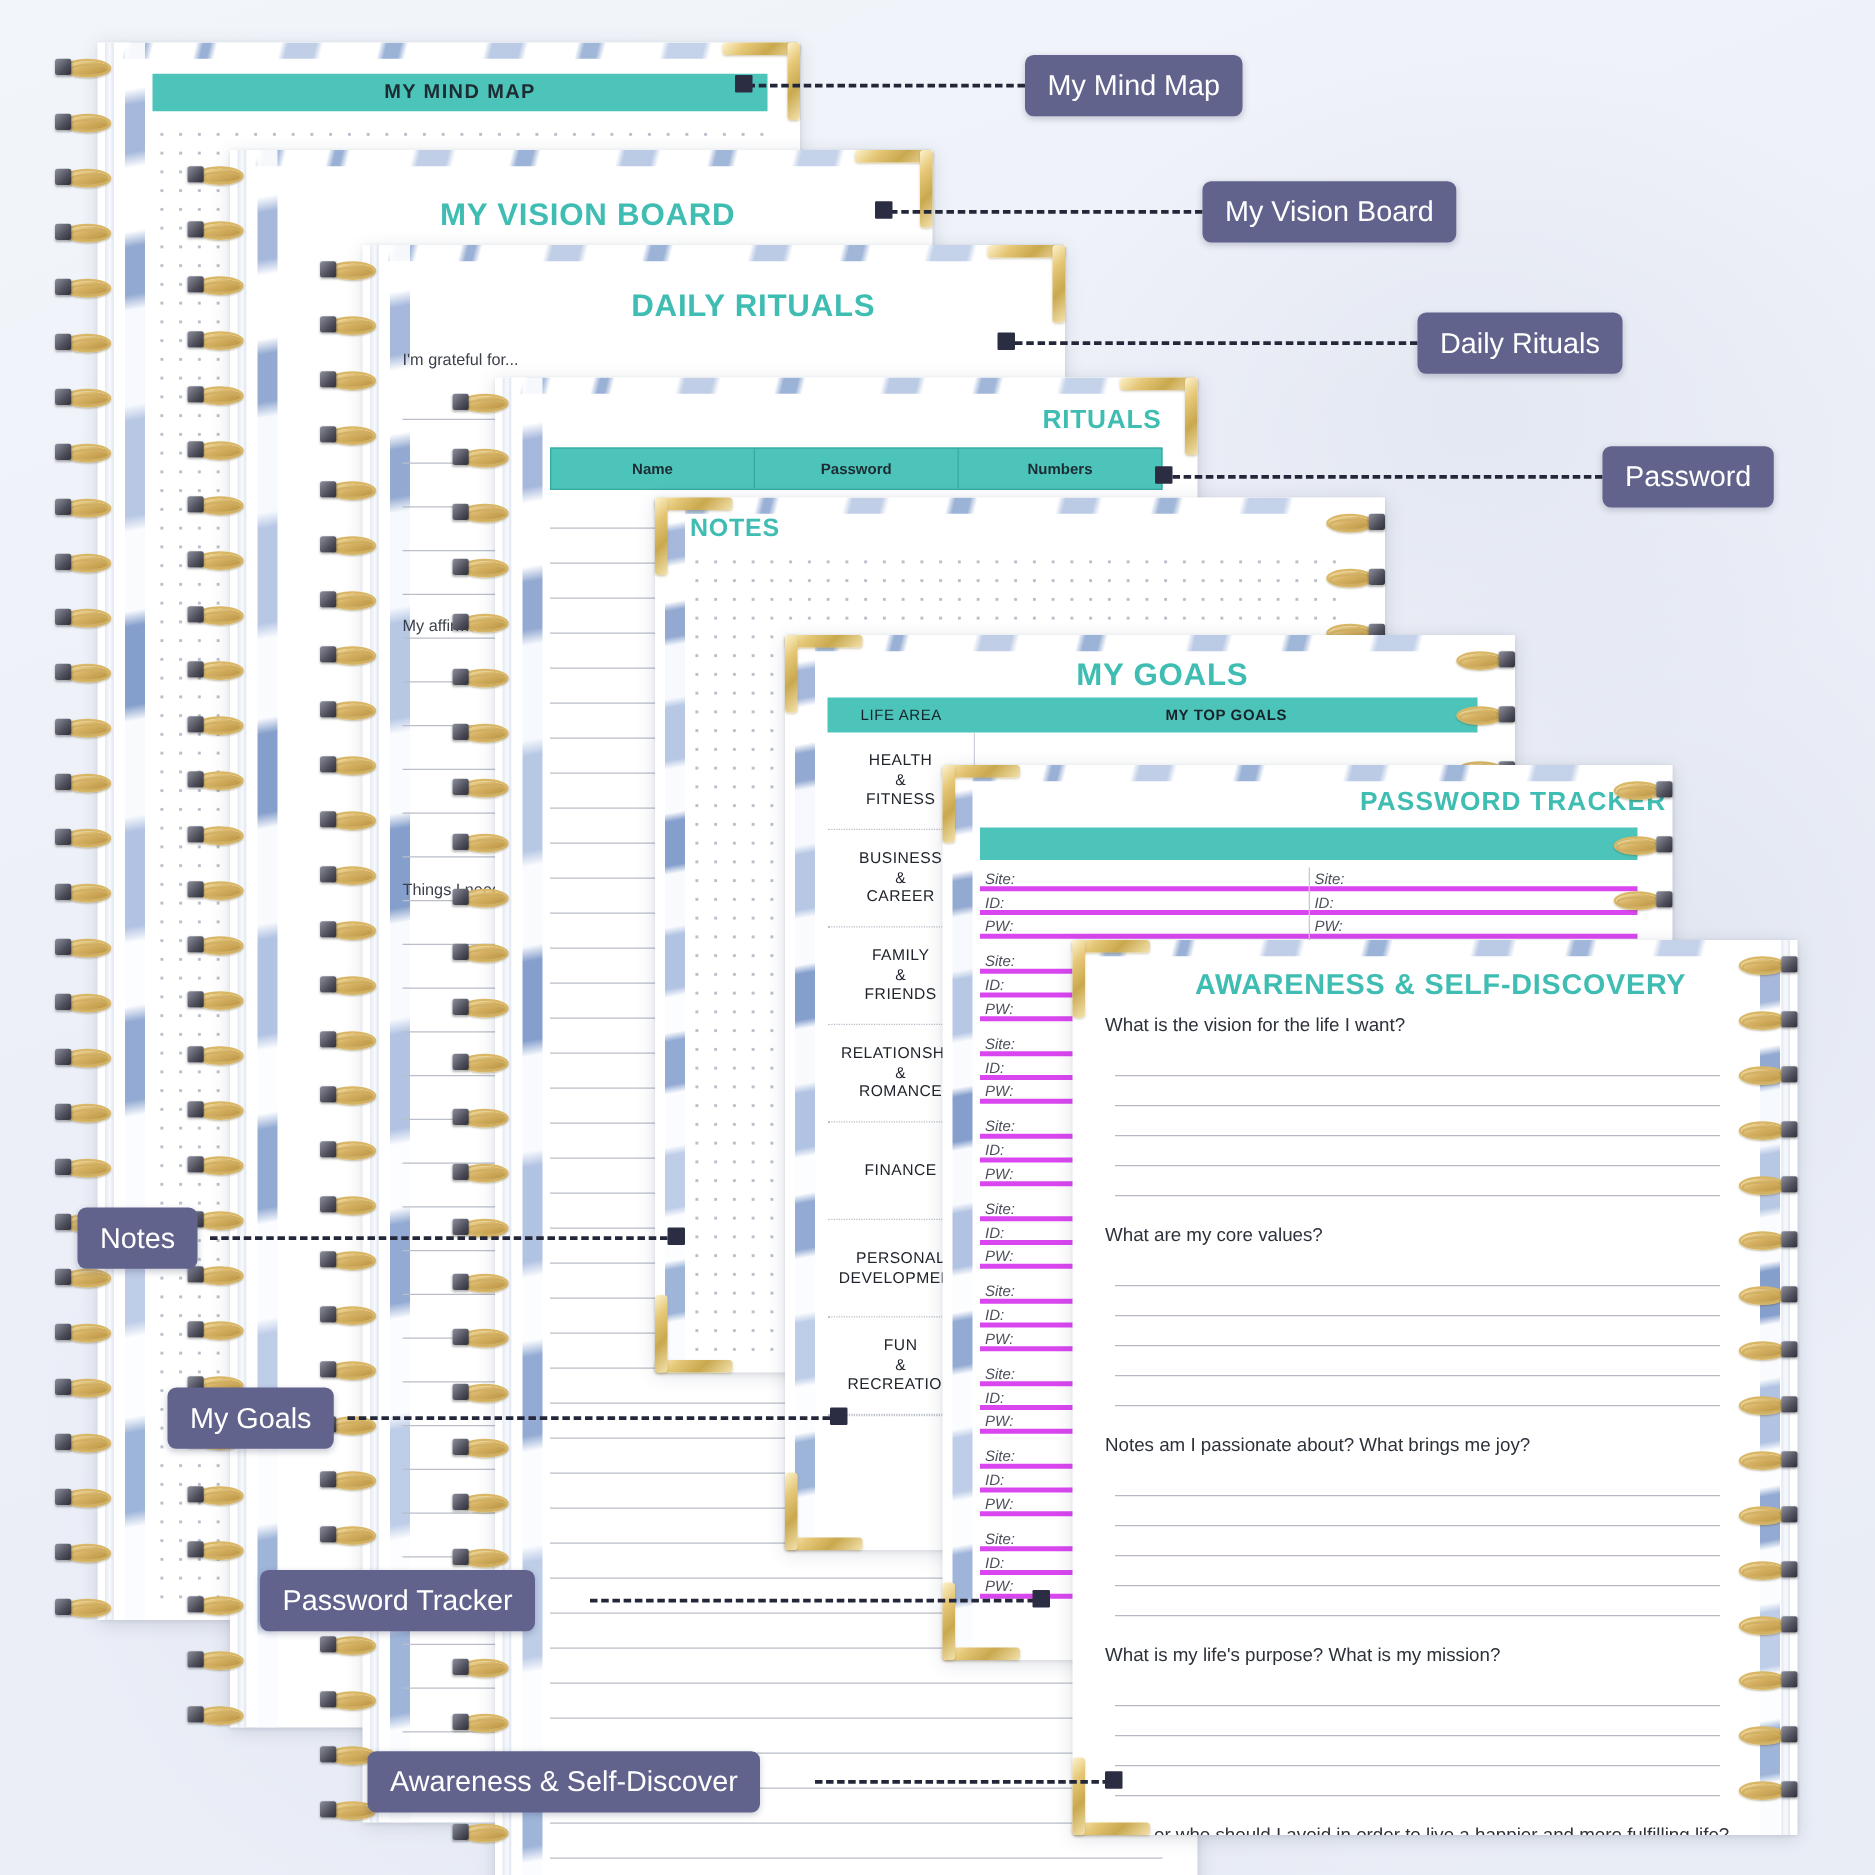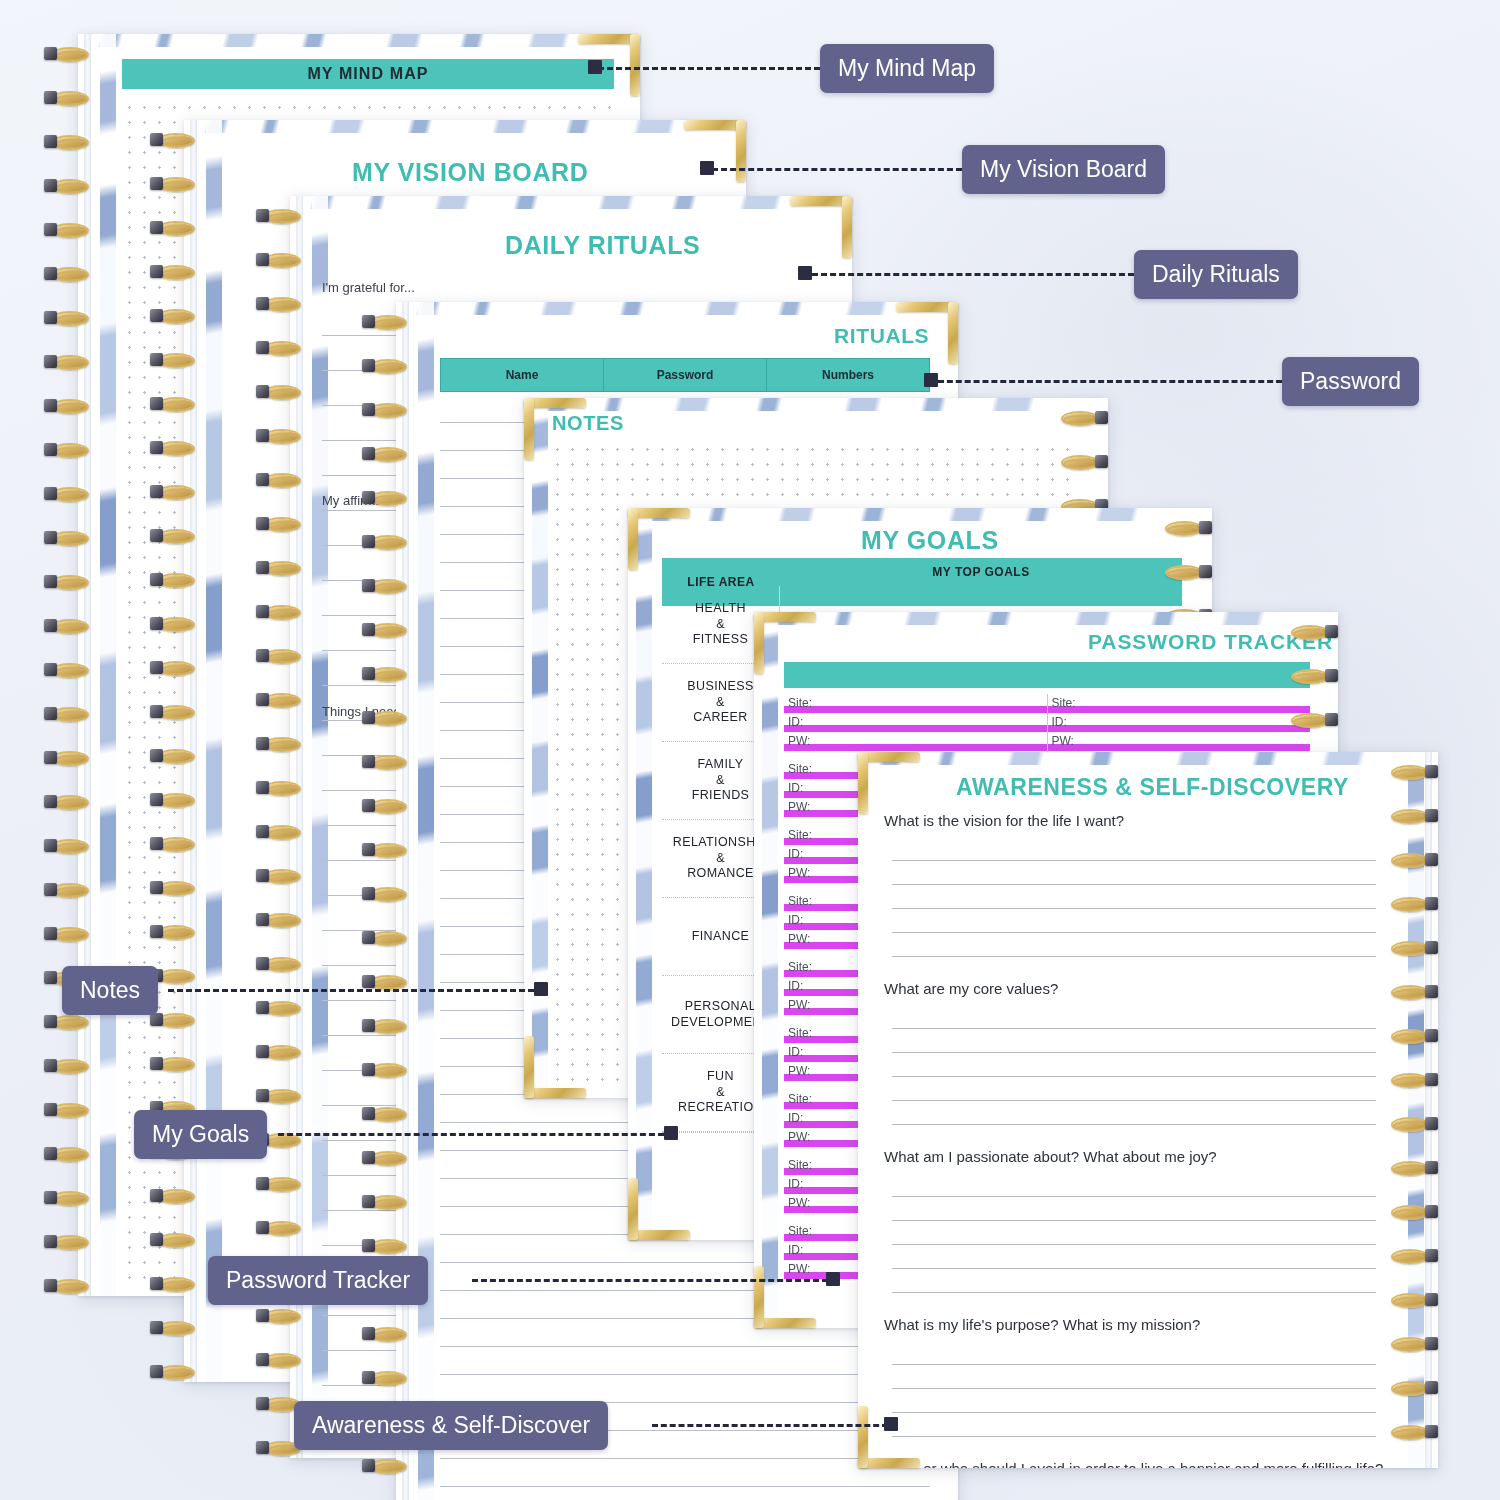--- a/index.html
+++ b/index.html
@@ -120,38 +120,38 @@
   
   .tbl-head { position:absolute; display:flex; background:#4cc4ba; border:1px solid #36a9a0; }
   .tbl-head > div {
     flex:1; text-align:center; font-size:12px; font-weight:bold; color:#1d2b33;
     padding:9px 0; border-right:1px solid #36a9a0;
   }
   .tbl-head > div:last-child { border-right:none; }
 
   
   .goals-head { position:absolute; display:flex; background:#4cc4ba; }
-  .goals-head .c1 { width:118px; text-align:center; font-size:12px; font-weight:bold; color:#17232b; padding:17px 0; letter-spacing:.5px;}
+  .goals-head .c1 { width:118px; text-align:center; font-size:12px; font-weight:normal; color:#17232b; padding:7px 0; letter-spacing:.5px;}
   .goals-head .c2 { flex:1; text-align:center; font-size:12px; font-weight:bold; color:#17232b; padding:7px 0; letter-spacing:.5px;}
   .goals-body { position:absolute; }
   .goals-row { display:flex; border-bottom:1px dotted #b9bec8; }
   .goals-row .area {
     width:118px; min-height:77px; display:flex; align-items:center; justify-content:center;
     text-align:center; font-size:12.5px; color:#20242c; line-height:1.25; letter-spacing:.4px;
     border-right:1px solid #ccd1da; padding:0 2px;
   }
   .goals-row .goal { flex:1; }
 
   
   .pw-banner { position:absolute; background:#4cc4ba; }
   .pw-grid { position:absolute; display:flex; }
   .pw-col { flex:1; }
   .pw-col.left { border-right:1px solid #c3c8d2; }
   .pw-block { padding:0 0 9px 0; }
-  .pw-line { position:relative; height:19px; border-bottom:7px solid #d946ef; }
+  .pw-line { position:relative; height:19px; border-bottom:4px solid #d946ef;font-style:italic; }
   .pw-line span { position:absolute; left:4px; top:2px; font-size:12px; color:#4a4f59; }
 
   
   .q { position:absolute; font-size:15px; color:#2c313a; white-space:nowrap; }
   .qlines { position:absolute; }
   .qlines .rl { position:absolute; left:0; right:0; height:1px; background:#b5bac4; }
 
   
   .callout {
     position:absolute; background:#61638d; color:#ffffff;
@@ -1425,21 +1425,21 @@
           <div class="rl" style="top: 118px;"></div>
         </div>
         <div class="q" style="top: 168px; left: 0px;">What are my core values?</div>
         <div class="qlines" style="top: 194px; left: 8px; right: 0px; height: 120px;">
           <div class="rl" style="top: 22px;"></div>
           <div class="rl" style="top: 46px;"></div>
           <div class="rl" style="top: 70px;"></div>
           <div class="rl" style="top: 94px;"></div>
           <div class="rl" style="top: 118px;"></div>
         </div>
-        <div class="q" style="top: 336px; left: 0px;">What am I passionate about? What about me joy?</div>
+        <div class="q" style="top: 336px; left: 0px;">Notes am I passionate about? What brings me joy?</div>
         <div class="qlines" style="top: 362px; left: 8px; right: 0px; height: 120px;">
           <div class="rl" style="top: 22px;"></div>
           <div class="rl" style="top: 46px;"></div>
           <div class="rl" style="top: 70px;"></div>
           <div class="rl" style="top: 94px;"></div>
           <div class="rl" style="top: 118px;"></div>
         </div>
         <div class="q" style="top: 504px; left: 0px;">What is my life's purpose? What is my mission?</div>
         <div class="qlines" style="top: 530px; left: 8px; right: 0px; height: 96px;">
           <div class="rl" style="top: 22px;"></div>

